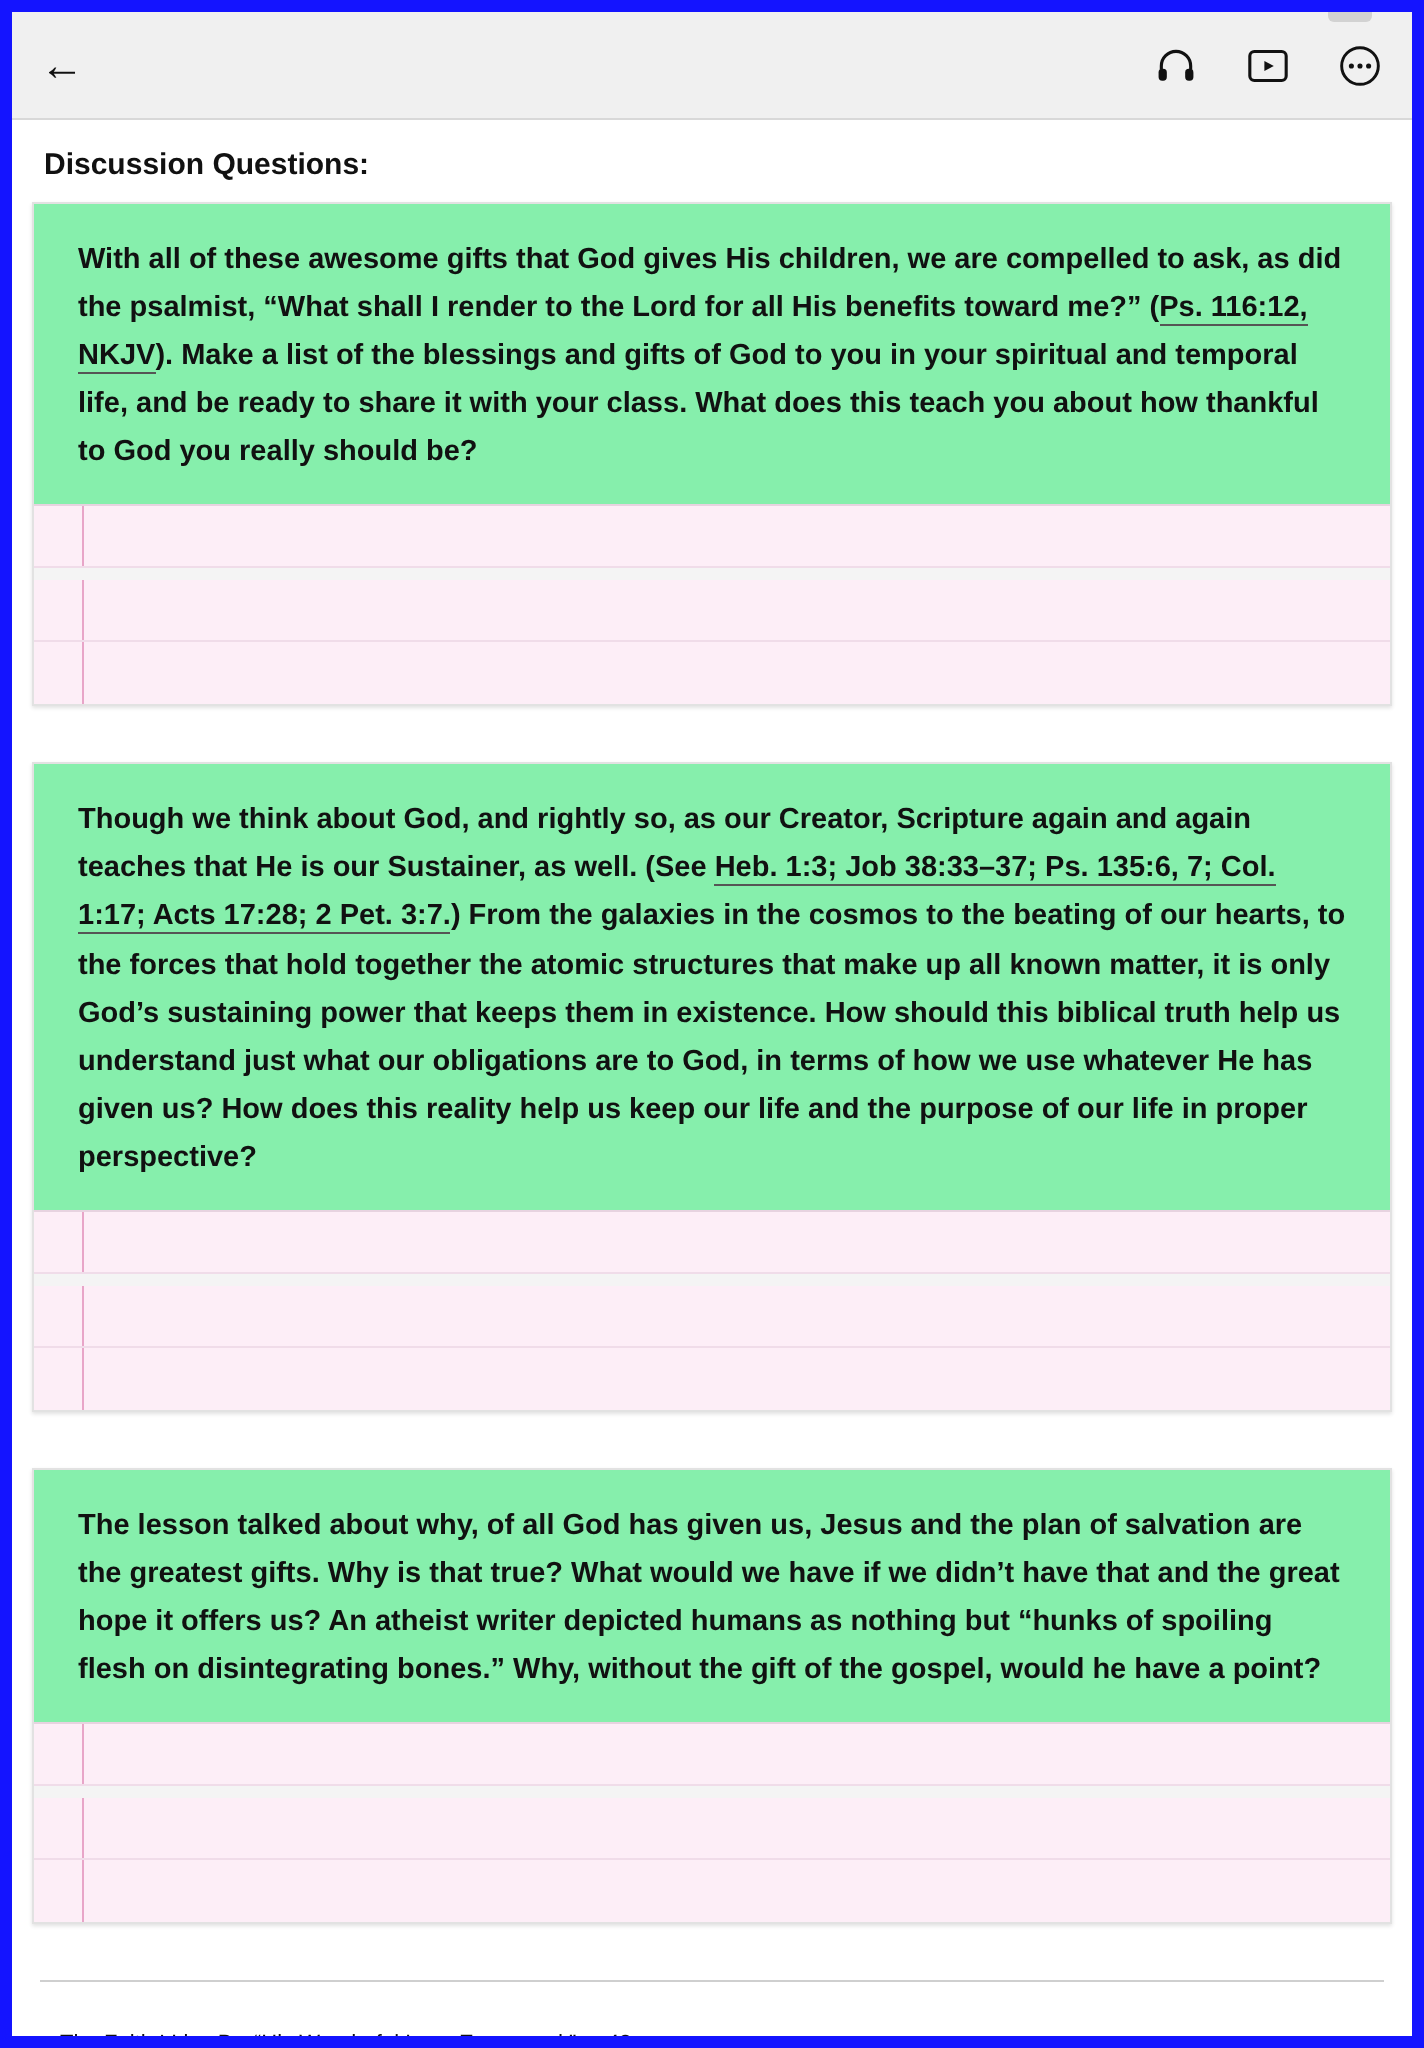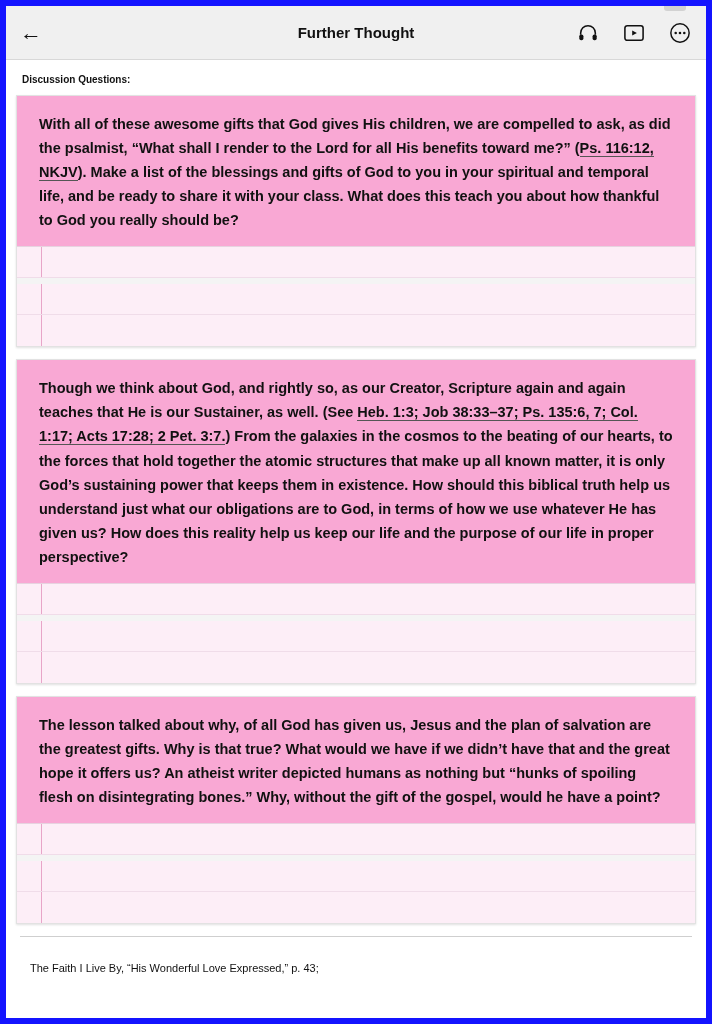--- a/index.html
+++ b/index.html
@@ -77,29 +77,29 @@
     border-bottom-right-radius: 3px;
   }
   
   .content {
     height: calc(1012px - 54px);
     overflow: hidden;
     background: #ffffff;
     padding: 0 10px;
   }
   .section-heading {
-    font-size: 10px;
+    font-size: 15px;
     font-weight: bold;
     color: #111;
     margin: 14px 0 10px 6px;
   }
   .qcard {
-    background: #f9a8d4;
+    background: #86efac;
     border: 1px solid #e2e2e2;
-    margin-bottom: 12px;
+    margin-bottom: 28px;
     box-shadow: 0 1px 2px rgba(0,0,0,0.12);
   }
   .qtext {
     font-size: 14.5px;
     line-height: 1.66;
     font-weight: bold;
     color: #111;
     padding: 16px 22px 14px 22px;
     text-align: left;
   }
@@ -162,21 +162,20 @@
 </head>
 <body>
 
 <div id="app">
 
   <div class="topbar">
     <div class="notch"></div>
 
     <div class="back">←</div>
 
-    <div class="title">Further Thought</div>
 
     <div class="actions">
       <div class="icon-btn">
         <svg width="22" height="22" viewBox="0 0 24 24" fill="none" stroke="#111" stroke-width="1.7">
           <path d="M4 14v-2a8 8 0 0 1 16 0v2"></path>
           <rect x="2.5" y="13.5" width="4.5" height="6.5" rx="2" fill="#111" stroke="none"></rect>
           <rect x="17" y="13.5" width="4.5" height="6.5" rx="2" fill="#111" stroke="none"></rect>
         </svg>
       </div>
       <div class="icon-btn">

